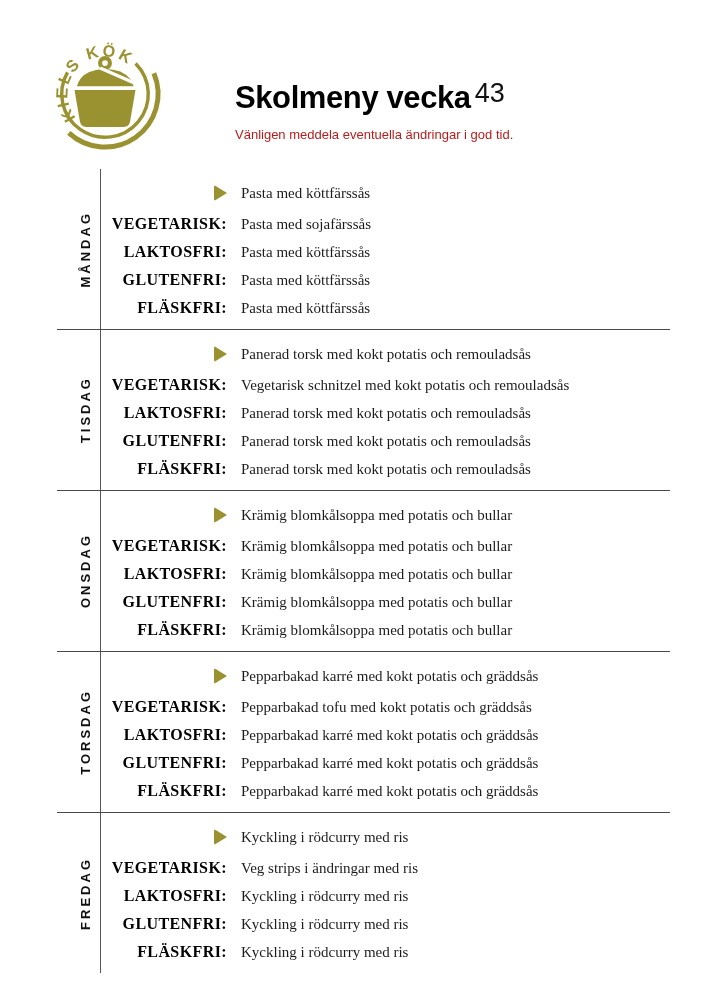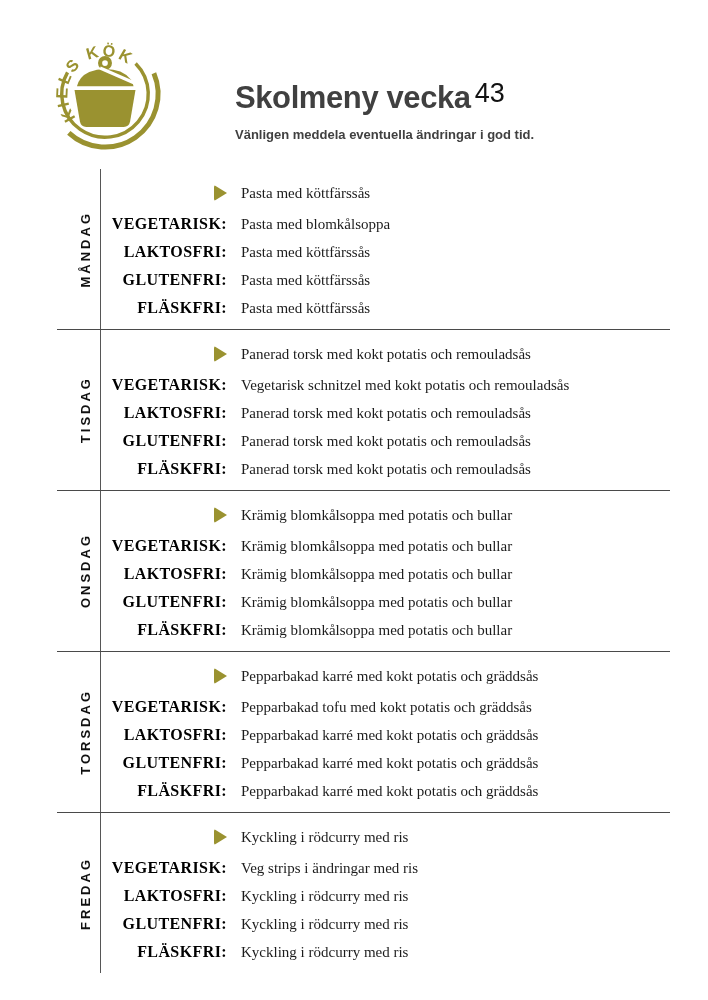--- a/index.html
+++ b/index.html
@@ -9,23 +9,23 @@
   }
   *{box-sizing:border-box;margin:0;padding:0;}
   html,body{background:#fff;}
   body{font-family:"Liberation Sans","DejaVu Sans",sans-serif;color:var(--text);}
   .page{position:relative;width:708px;height:1000px;background:#fff;overflow:hidden;}
 
   
   .logo{position:absolute;left:46px;top:32px;width:118px;height:124px;}
   .title-block{position:absolute;left:235px;top:80px;}
   .title-line{display:flex;align-items:baseline;}
-  .page-title{font-size:31px;font-weight:700;letter-spacing:-0.4px;color:#404040;}
+  .page-title{font-size:31px;font-weight:700;letter-spacing:-0.4px;color:#000000;}
   .week-number{font-size:27px;font-weight:400;margin-left:4px;position:relative;top:-6px;color:#111;}
-  .subtitle{margin-top:9px;font-size:13px;line-height:19px;color:#404040;font-weight:bold;}
+  .subtitle{margin-top:9px;font-size:13px;line-height:19px;color:#b91c1c;}
 
   
   .menu{position:absolute;left:57px;top:169px;width:613px;}
   .day-section{display:flex;height:161px;border-bottom:1px solid var(--line);}
   .day-section:last-child{height:160px;border-bottom:none;}
   .day-col{width:44px;border-right:1px solid #565656;display:flex;align-items:center;justify-content:center;padding-left:13px;}
   .day-name{writing-mode:vertical-rl;transform:rotate(180deg);font-size:13px;font-weight:700;letter-spacing:3px;color:#0f0f0f;white-space:nowrap;}
   .day-content{flex:1;padding-top:9px;}
   .menu-row{display:grid;grid-template-columns:126px 1fr;column-gap:14px;align-items:center;height:28px;font-family:Liberation Serif, serif;}
   .menu-row.main-row{height:30px;margin-bottom:2px;}
@@ -77,21 +77,21 @@
         </div>
         <div class="day-content">
           <div class="menu-row main-row">
             <span class="row-label">
               <span class="arrow"></span>
             </span>
             <span class="dish">Pasta med köttfärssås</span>
           </div>
           <div class="menu-row">
             <span class="row-label diet-label">VEGETARISK:</span>
-            <span class="dish">Pasta med blomkålsoppa</span>
+            <span class="dish">Pasta med sojafärssås</span>
           </div>
           <div class="menu-row">
             <span class="row-label diet-label">LAKTOSFRI:</span>
             <span class="dish">Pasta med köttfärssås</span>
           </div>
           <div class="menu-row">
             <span class="row-label diet-label">GLUTENFRI:</span>
             <span class="dish">Pasta med köttfärssås</span>
           </div>
           <div class="menu-row">

